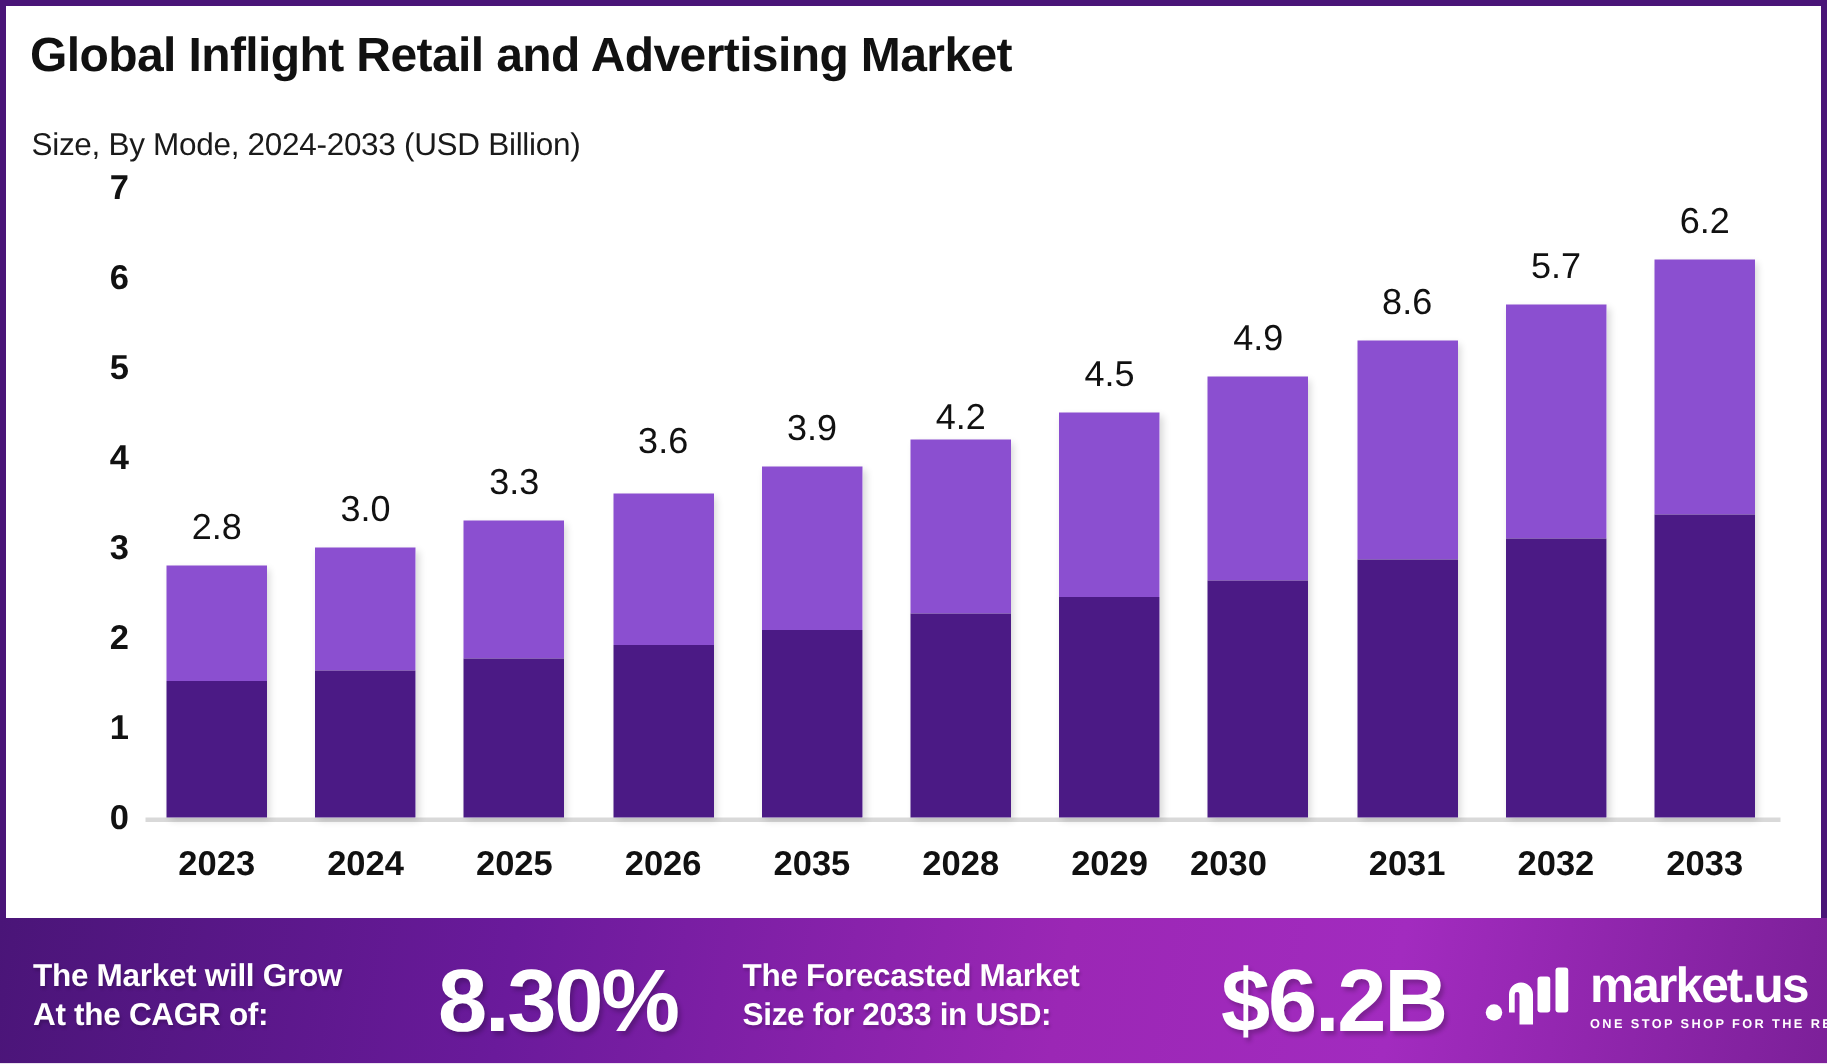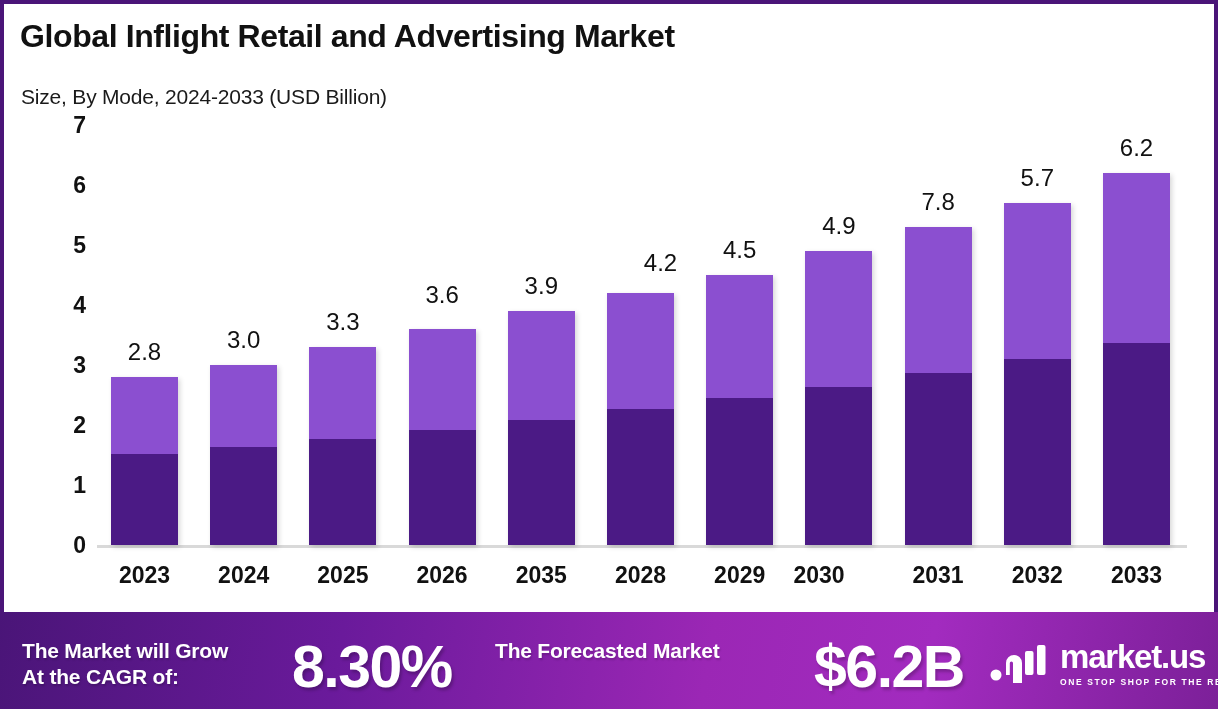--- a/index.html
+++ b/index.html
@@ -268,42 +268,42 @@
           <div class="seg seg-top" style="height: 109.2px; background: rgb(139, 79, 208);"></div>
           <div class="seg seg-bottom" style="height: 124.8px; background: rgb(75, 26, 133);"></div>
         </div>
         <div class="bar-total" style="bottom: 247px;">3.9</div>
       </div>
       <div class="bar-group" style="left: 510px;">
         <div class="bar-stack" style="height: 252px;">
           <div class="seg seg-top" style="height: 116.4px; background: rgb(139, 79, 208);"></div>
           <div class="seg seg-bottom" style="height: 135.6px; background: rgb(75, 26, 133);"></div>
         </div>
-        <div class="bar-total" style="bottom: 270px; margin-left: 20px;">4.2</div>
+        <div class="bar-total" style="bottom: 254px;">4.2</div>
       </div>
       <div class="bar-group" style="left: 609.2px;">
         <div class="bar-stack" style="height: 270px;">
           <div class="seg seg-top" style="height: 123px; background: rgb(139, 79, 208);"></div>
           <div class="seg seg-bottom" style="height: 147px; background: rgb(75, 26, 133);"></div>
         </div>
         <div class="bar-total" style="bottom: 283px;">4.5</div>
       </div>
       <div class="bar-group" style="left: 708.4px;">
         <div class="bar-stack" style="height: 294px;">
           <div class="seg seg-top" style="height: 135.6px; background: rgb(139, 79, 208);"></div>
           <div class="seg seg-bottom" style="height: 158.4px; background: rgb(75, 26, 133);"></div>
         </div>
         <div class="bar-total" style="bottom: 307px;">4.9</div>
       </div>
       <div class="bar-group" style="left: 807.6px;">
         <div class="bar-stack" style="height: 318px;">
           <div class="seg seg-top" style="height: 146.4px; background: rgb(139, 79, 208);"></div>
           <div class="seg seg-bottom" style="height: 171.6px; background: rgb(75, 26, 133);"></div>
         </div>
-        <div class="bar-total" style="bottom: 331px;">7.8</div>
+        <div class="bar-total" style="bottom: 331px;">8.6</div>
       </div>
       <div class="bar-group" style="left: 906.8px;">
         <div class="bar-stack" style="height: 342px;">
           <div class="seg seg-top" style="height: 156px; background: rgb(139, 79, 208);"></div>
           <div class="seg seg-bottom" style="height: 186px; background: rgb(75, 26, 133);"></div>
         </div>
         <div class="bar-total" style="bottom: 355px;">5.7</div>
       </div>
       <div class="bar-group" style="left: 1006px;">
         <div class="bar-stack" style="height: 372px;">
@@ -330,20 +330,21 @@
 
   <div class="footer">
     <div class="foot-text f-cagr-label">
       <div>The Market will Grow</div>
       <div>At the CAGR of:</div>
     </div>
     <div class="foot-big f-cagr-value">8.30%</div>
 
     <div class="foot-text f-size-label">
       <div>The Forecasted Market</div>
+      <div>Size for 2033 in USD:</div>
     </div>
     <div class="foot-big f-size-value">$6.2B</div>
 
     <div class="logo">
       <span class="logo-mark">
         <svg width="60" height="48" viewBox="0 0 60 48" aria-hidden="true">
           <circle cx="6" cy="38" r="5.5" fill="#ffffff"></circle>
           <path d="M16 38 V26 a8 8 0 0 1 16 0 V46 h-9 V26 a1.6 1.6 0 0 0 -3.2 0 V38 Z" fill="#ffffff"></path>
           <rect x="35" y="14" width="8.5" height="24" rx="2" fill="#ffffff"></rect>
           <rect x="47" y="8" width="8.5" height="30" rx="2" fill="#ffffff"></rect>

